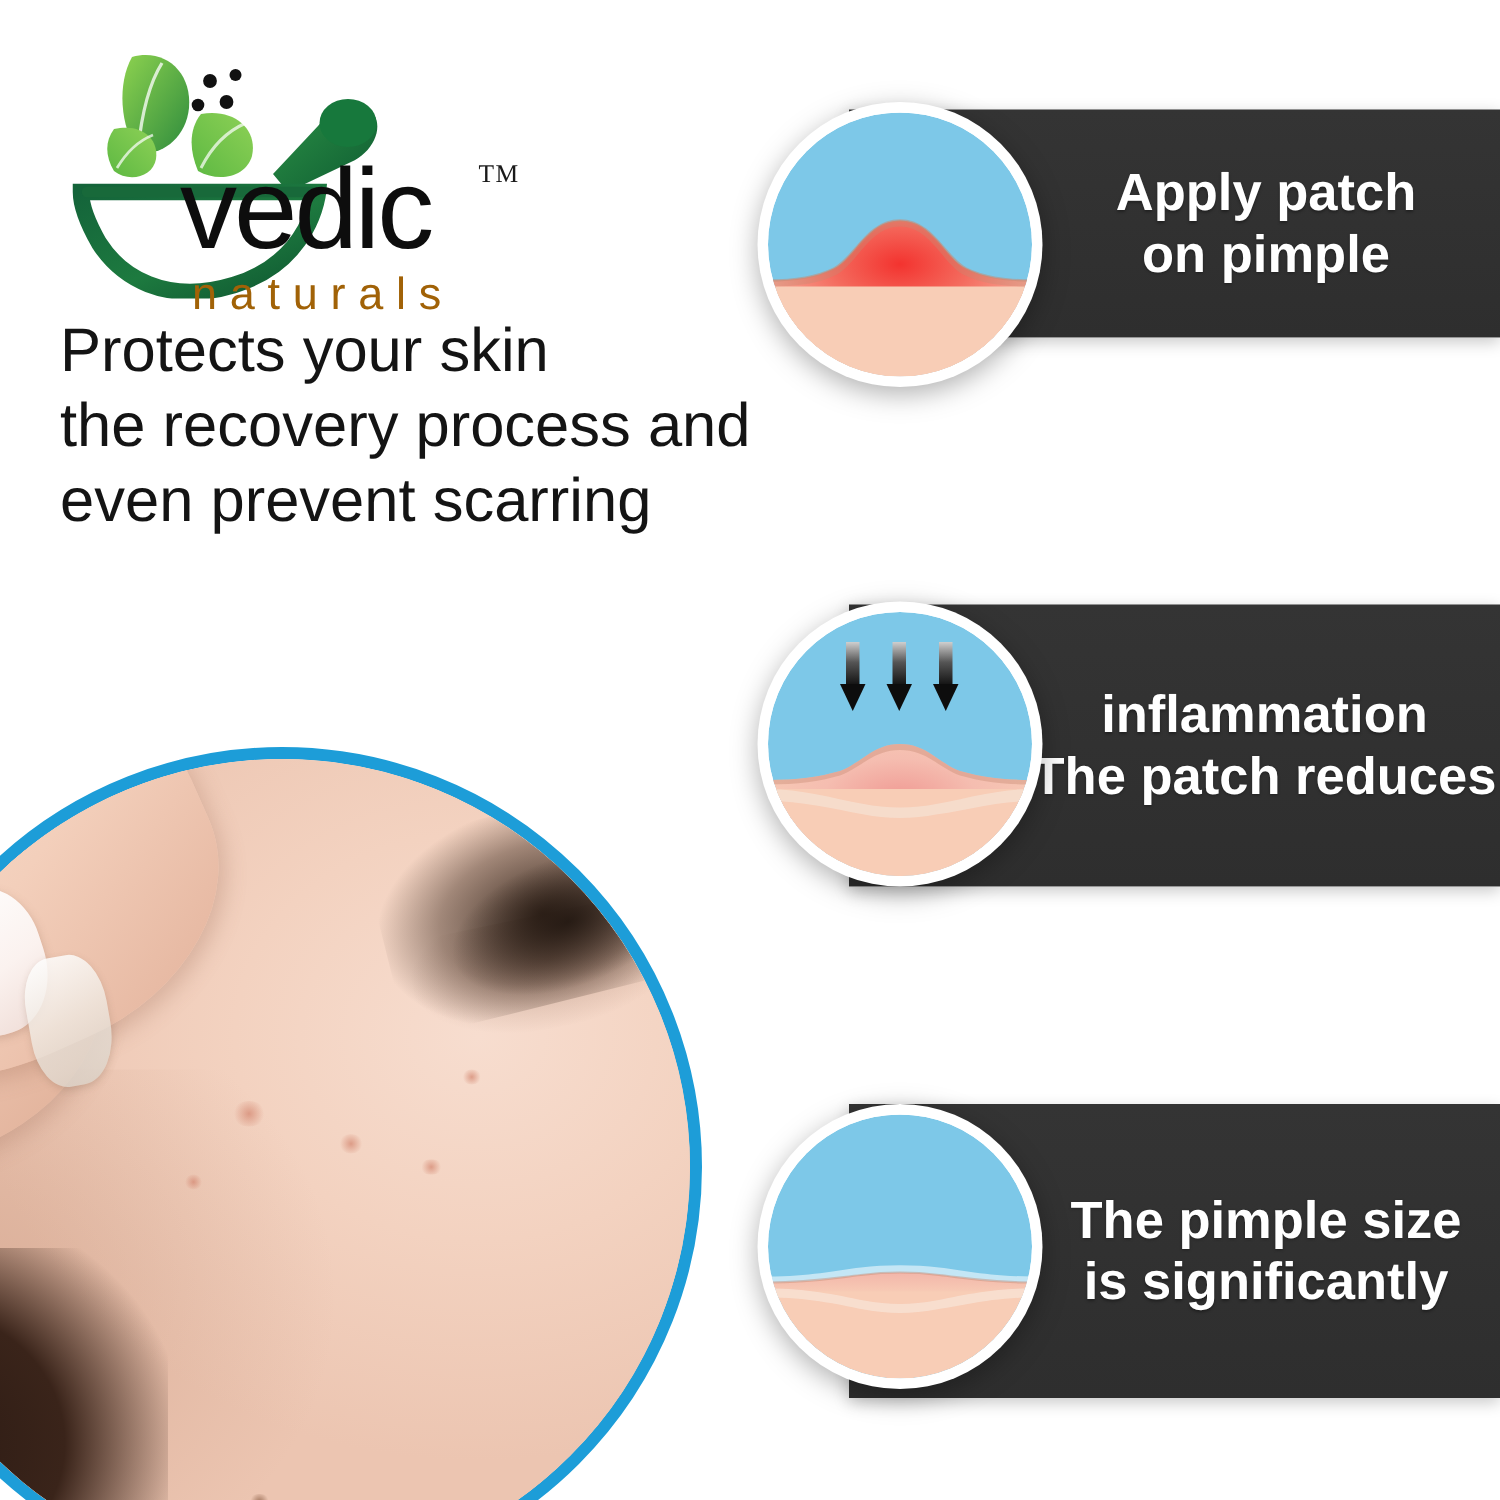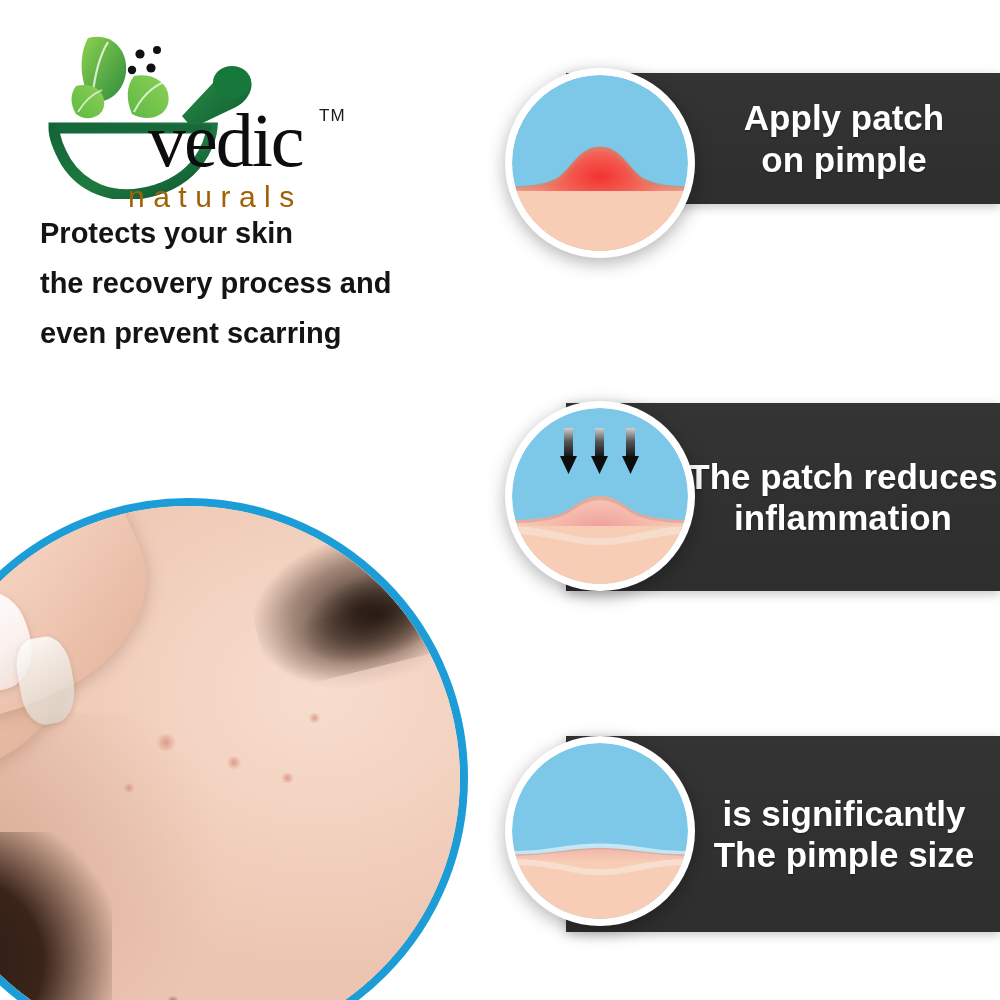--- a/index.html
+++ b/index.html
@@ -33,55 +33,54 @@
   }
   #brand-name {
     position: absolute;
     left: 84px;
     top: 78px;
     font-size: 76px;
     line-height: 76px;
     font-weight: 400;
     color: #0d0d0d;
     letter-spacing: -2px;
-    font-family: Liberation Serif, serif;
-    margin-left: 28px;
+    font-family: Liberation Sans, sans-serif;
   }
   #brand-tm {
     position: absolute;
     left: 283px;
     top: 82px;
     font-size: 17px;
     color: #1a1a1a;
     letter-spacing: 1px;
-    font-family: Liberation Sans, sans-serif;
+    font-family: Liberation Serif, serif;
   }
   #brand-sub {
     position: absolute;
     left: 92px;
     top: 156px;
     font-size: 30px;
     letter-spacing: 8.5px;
     color: #a16207;
     font-weight: 300;
     font-family: "Liberation Sans", sans-serif;
   }
 
   
   #headline {
     position: absolute;
     left: 40px;
     top: 208px;
     width: 520px;
   }
   #headline .hl-line {
-    font-size: 29px;
+    font-size: 41px;
     line-height: 50px;
     color: #141414;
-    font-weight: 700;
+    font-weight: 400;
     white-space: nowrap;
     font-family: "Liberation Sans", sans-serif;
   }
 
   
   #photo-circle {
     position: absolute;
     left: -92px;
     top: 498px;
     width: 560px;
@@ -222,21 +221,21 @@
   }
 
   
   .step-panel {
     position: absolute;
     background: linear-gradient(180deg, #343434 0%, #2e2e2e 100%);
     box-shadow: 0 3px 10px rgba(0,0,0,0.22);
     display: flex;
     align-items: center;
   }
-  #step-panel-1 { left: 566px; top: 73px;  width: 434px; height: 131px; }
+  #step-panel-1 { left: 566px; top: 73px;  width: 434px; height: 152px; }
   #step-panel-2 { left: 566px; top: 403px; width: 434px; height: 188px; }
   #step-panel-3 { left: 566px; top: 736px; width: 434px; height: 196px; }
 
   .step-label {
     color: #ffffff;
     font-weight: bold;
     text-align: center;
     font-family: "Liberation Sans", sans-serif;
     width: 100%;
     padding-left: 132px;
@@ -368,22 +367,22 @@
       <path d="M0 116 L176 116 L176 176 L0 176 Z" fill="#f8cdb6"></path>
       <path d="M0 116 C20 116 34 114 46 108 C60 100 68 76 88 76 C108 76 116 100 130 108 C142 114 156 116 176 116 L176 122 C156 122 142 120 130 114 C116 106 108 82 88 82 C68 82 60 106 46 114 C34 120 20 122 0 122 Z" fill="#f8cdb6" opacity="0"></path>
       <path d="M44 104 C58 97 66 72 88 72 C110 72 118 97 132 104 C144 110 158 112 176 112 L176 116 C156 116 142 114 130 108 C116 100 108 76 88 76 C68 76 60 100 46 108 C34 114 20 116 0 116 L0 112 C18 112 32 110 44 104 Z" fill="#c68a72" opacity="0.35"></path>
       <rect x="0" y="118" width="176" height="58" fill="#f8cdb6"></rect>
     </g>
   </svg>
 </div>
 
 <div class="step-panel" id="step-panel-2">
   <div class="step-label" id="step-label-2">
+    <div>inflammation</div>
     <div>The patch reduces</div>
-    <div>inflammation</div>
   </div>
 </div>
 <div class="illus-circle" id="illus-2">
   <svg class="illus-svg" viewBox="0 0 176 176">
     <defs>
       <clipPath id="clip2">
           <circle cx="88" cy="88" r="88"></circle>
         </clipPath>
       <radialGradient id="pinkG2" cx="50%" cy="40%" r="60%">
         <stop offset="0%" stop-color="#f09b94"></stop>
@@ -417,22 +416,22 @@
       <path d="M0 112 C20 112 34 110 48 106 C62 101 70 88 88 88 C106 88 114 101 128 106 C142 110 156 112 176 112 L176 176 L0 176 Z" fill="url(#pinkG2)"></path>
       <path d="M48 106 C62 101 70 88 88 88 C106 88 114 101 128 106 C142 110 156 112 176 112 L176 115 C156 115 142 113 128 109 C114 104 106 92 88 92 C70 92 62 104 48 109 C34 113 20 115 0 115 L0 112 C20 112 34 110 48 106 Z" fill="#c78a72" opacity="0.40"></path>
       <rect x="0" y="118" width="176" height="58" fill="#f8cdb6"></rect>
       <path d="M0 118 C22 118 42 124 64 128 C78 131 98 131 112 128 C134 124 154 118 176 118 L176 126 C154 126 134 132 112 135 C98 138 78 138 64 135 C42 131 22 126 0 126 Z" fill="#f6e0d2" opacity="0.75"></path>
     </g>
   </svg>
 </div>
 
 <div class="step-panel" id="step-panel-3">
   <div class="step-label" id="step-label-3">
+    <div>The pimple size</div>
     <div>is significantly</div>
-    <div>The pimple size</div>
   </div>
 </div>
 <div class="illus-circle" id="illus-3">
   <svg class="illus-svg" viewBox="0 0 176 176">
     <defs>
       <clipPath id="clip3">
           <circle cx="88" cy="88" r="88"></circle>
         </clipPath>
       <linearGradient id="flatG" x1="0" y1="0" x2="0" y2="1">
         <stop offset="0%" stop-color="#f2b6aa"></stop>

